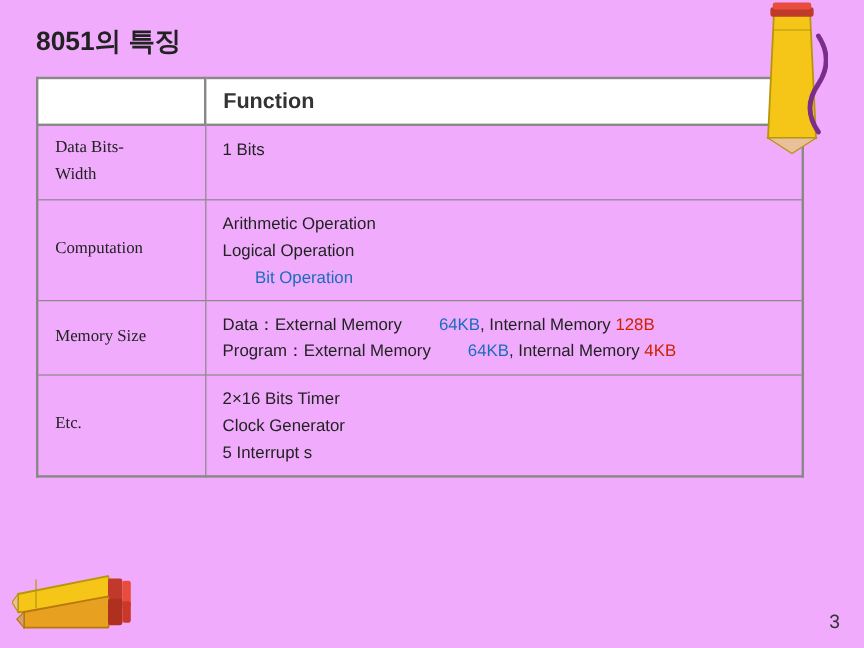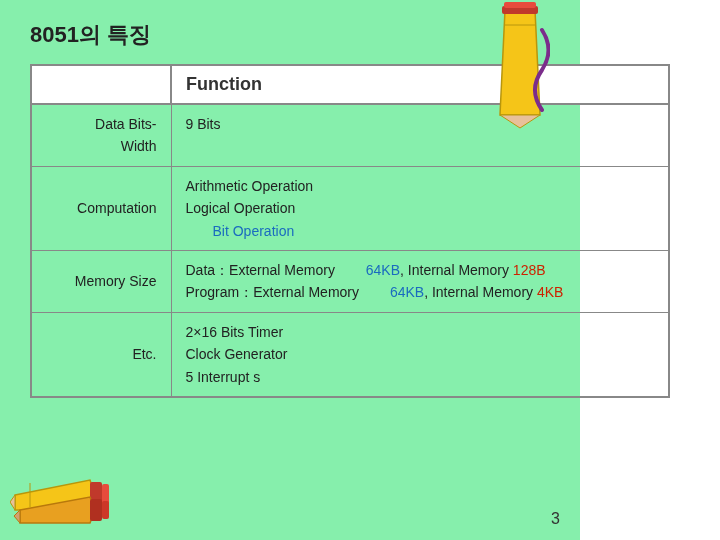--- a/index.html
+++ b/index.html
@@ -8,23 +8,23 @@
       background: #ffffff;
       font-family: Arial, sans-serif;
       font-size: 14px;
       width: 720px;
       height: 540px;
       overflow: hidden;
       position: relative;
     }
 
     .slide {
-      width: 580px;
+      width: 720px;
       height: 540px;
-      background: #86efac;
+      background: #f0abfc;
       padding: 20px 30px 20px 30px;
       position: relative;
     }
 
     .slide-title {
       font-size: 22px;
       font-weight: bold;
       margin-bottom: 14px;
       color: #222;
     }
@@ -48,24 +48,25 @@
     tbody tr td {
       border: 1.5px solid #888;
       padding: 8px 14px;
       vertical-align: top;
       color: #222;
       line-height: 1.6;
     }
 
     .col-label {
       width: 140px;
-      text-align: right;
+      text-align: left;
       font-weight: normal;
       font-size: 14px;
       vertical-align: middle;
+      font-family: Liberation Serif, serif;
     }
 
     .col-function {
       font-size: 14px;
     }
 
     .blue-text { color: #1a6bbf; padding-left: 27px; }
     .red-text  { color: #cc2200; text-align: center; }
     .bold-text { font-weight: bold; }
 
@@ -125,21 +126,21 @@
     <thead>
       <tr>
         <th></th>
         <th>Function</th>
       </tr>
     </thead>
     <tbody>
 
       <tr>
         <td class="col-label">Data Bits-<br>Width</td>
-        <td class="col-function">9 Bits</td>
+        <td class="col-function">1 Bits</td>
       </tr>
 
       <tr>
         <td class="col-label">Computation</td>
         <td class="col-function">
           Arithmetic Operation<br>
           Logical Operation<br>
           <span class="blue-text">Bit Operation</span>
         </td>
       </tr>

